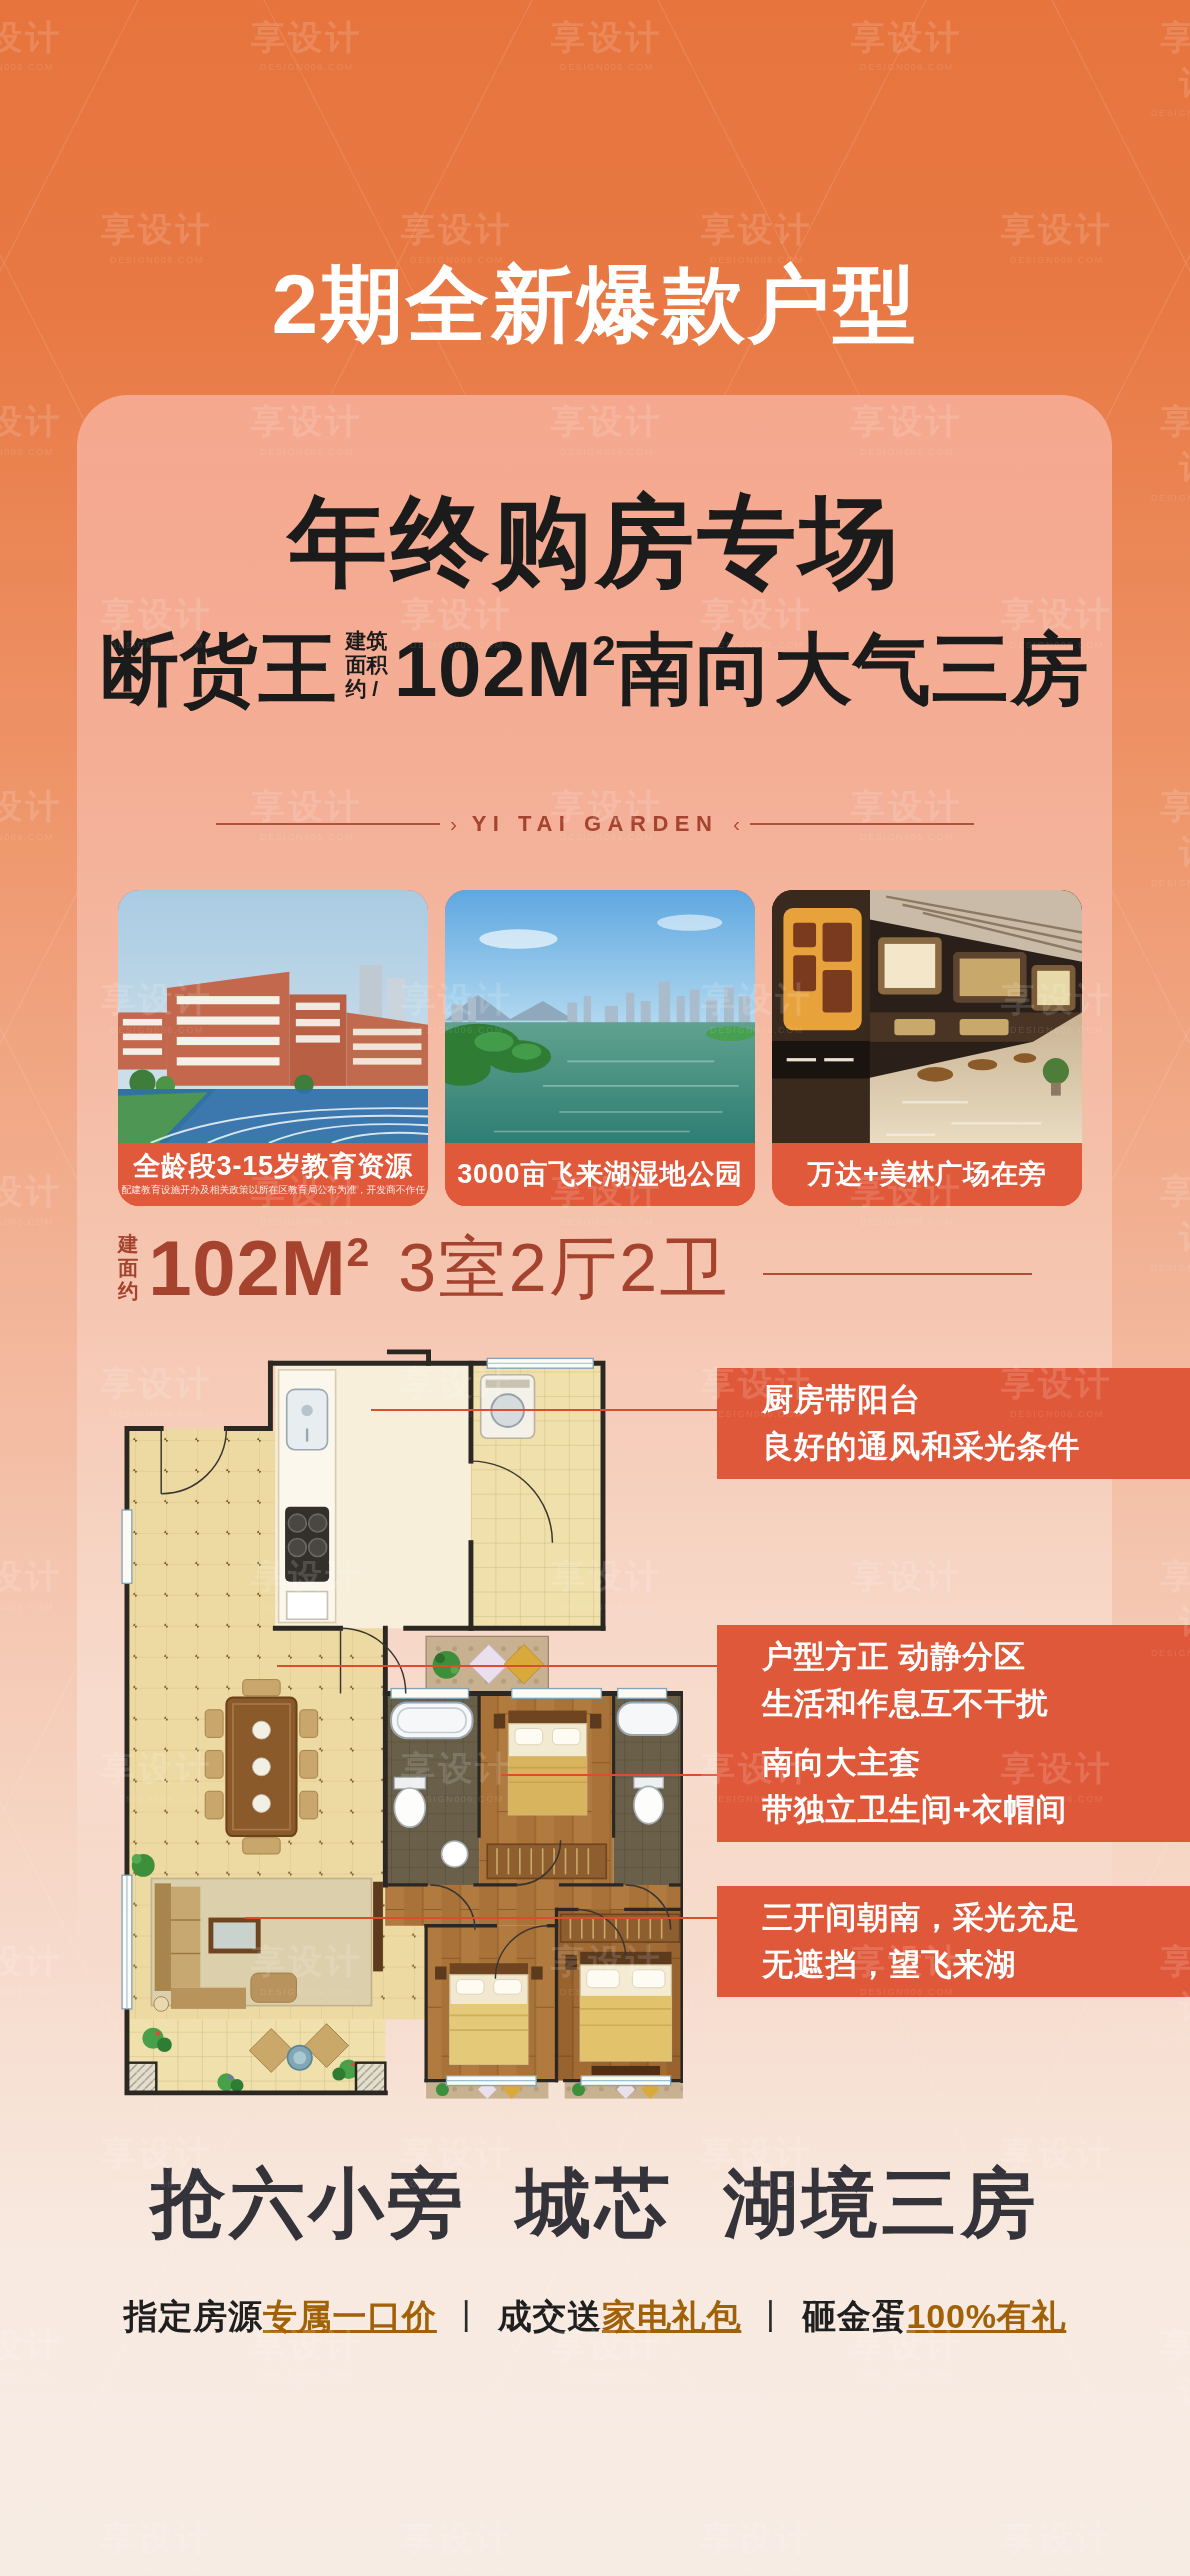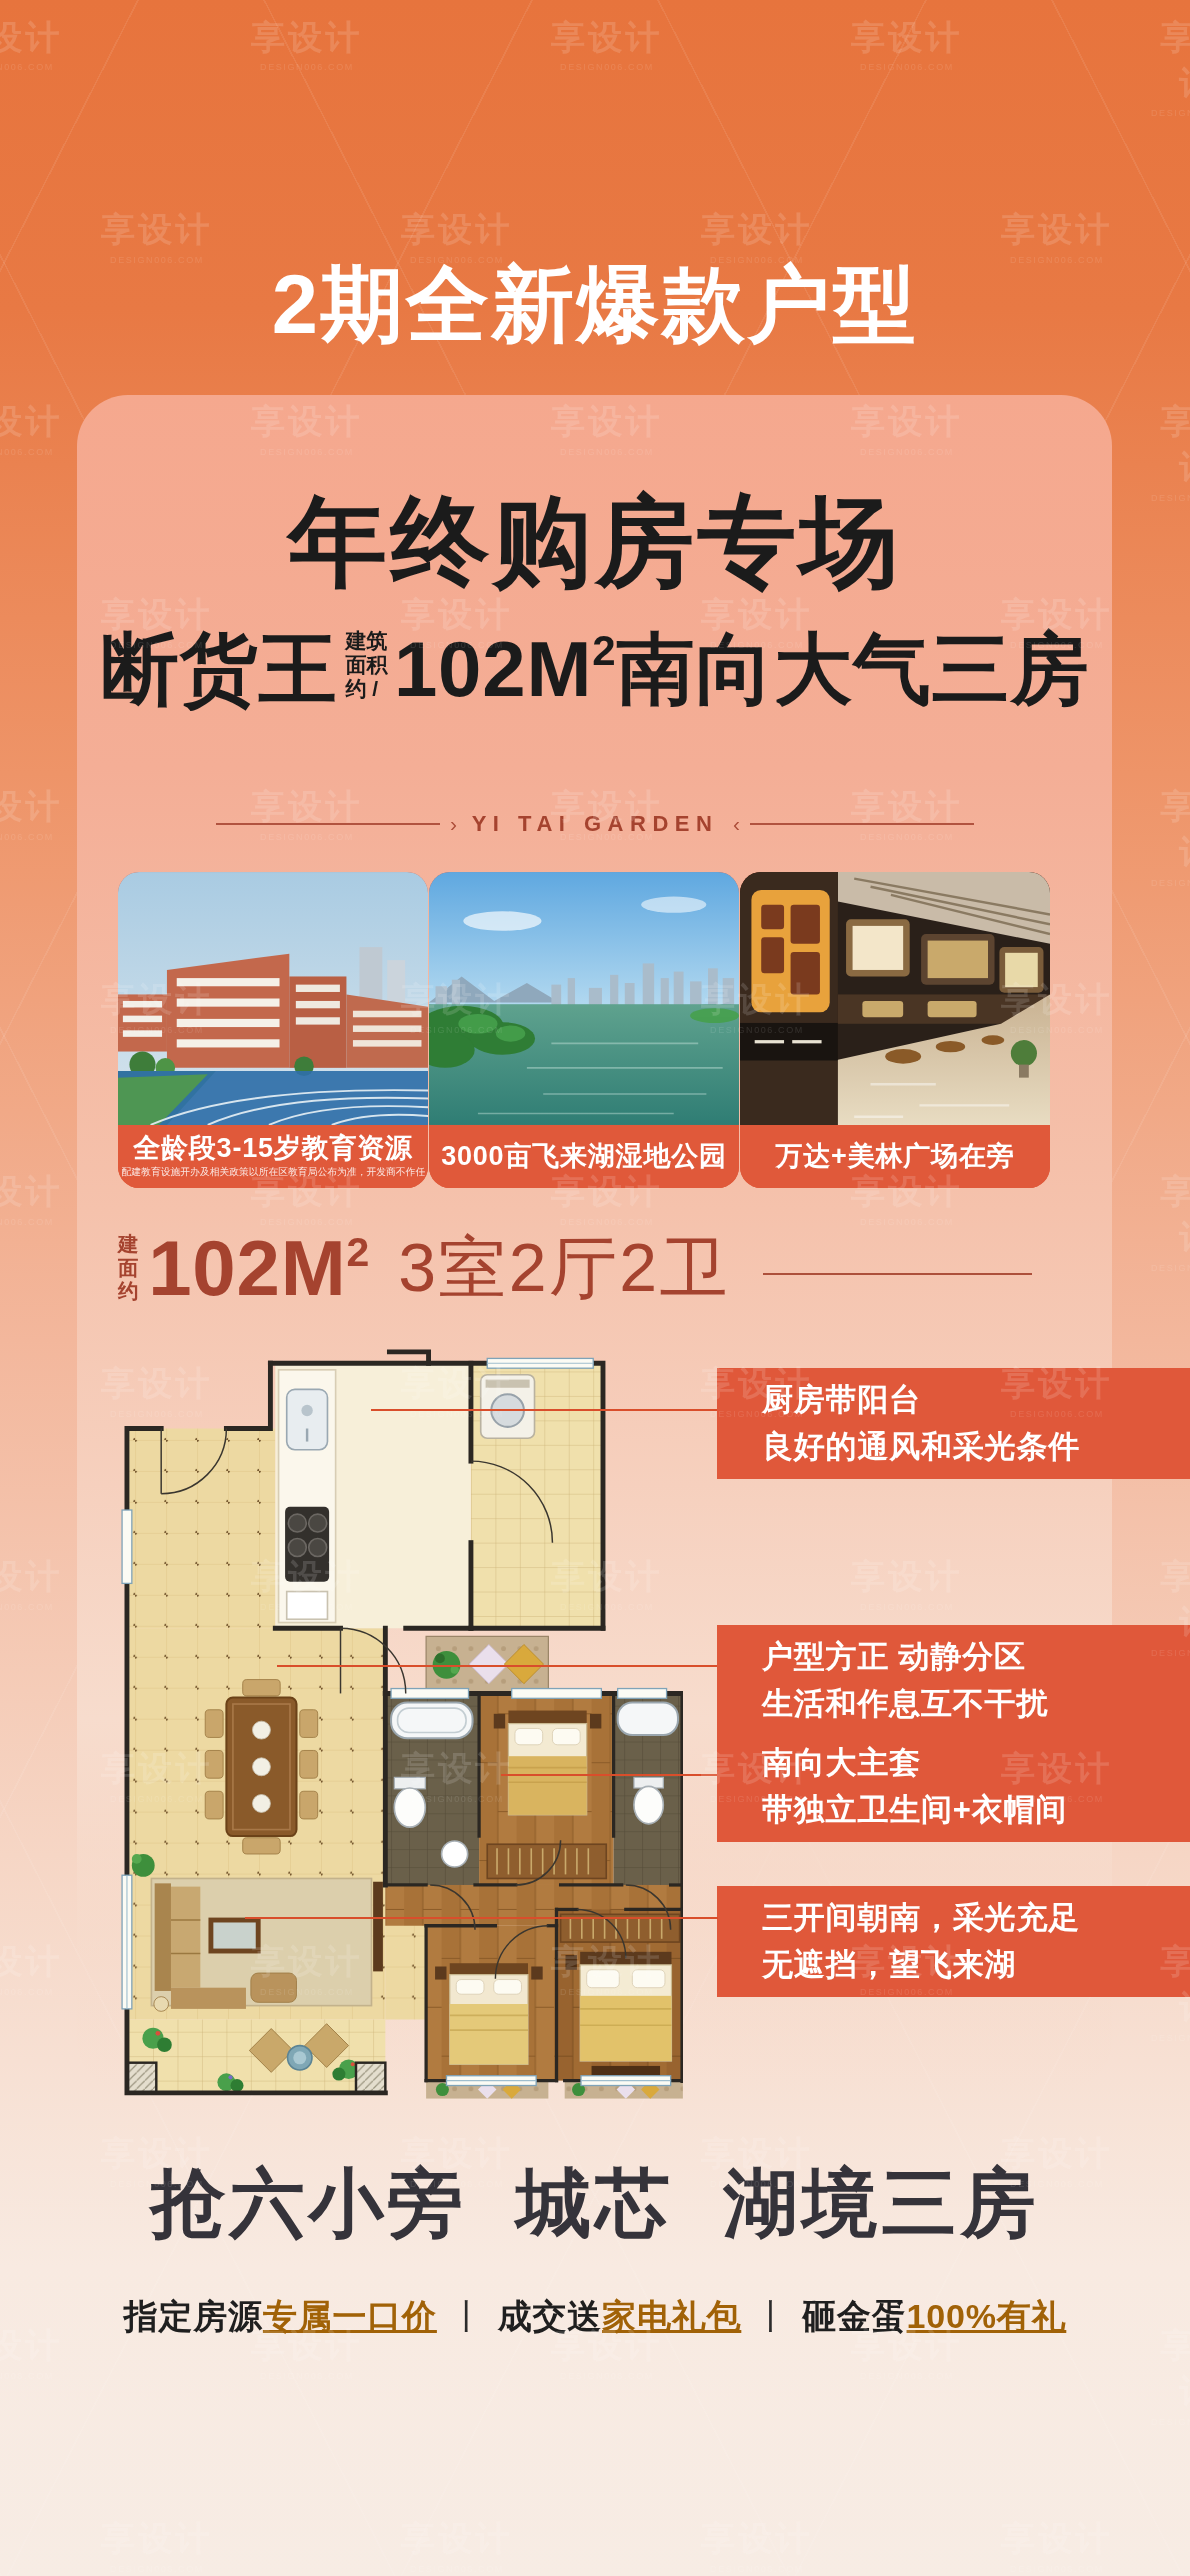--- a/index.html
+++ b/index.html
@@ -41,21 +41,21 @@
   .subline .mini{font-size:21px;font-weight:700;line-height:1.15;margin:0 6.5px 4.9px 8.2px;}
   .sup{display:inline-block;font-size:42px;font-weight:900;transform:translateY(-31px);}
   .garden{
     position:absolute;left:0;right:0;top:811px;z-index:10;
     display:flex;justify-content:center;align-items:center;color:#A5432F;
   }
   .garden .rule{width:224px;height:1.6px;background:#A5432F;opacity:.85;}
   .garden .arr{font-size:21px;margin:0 9.8px;opacity:.9;}
   .garden .txt{font-size:22px;font-weight:700;letter-spacing:6.5px;margin:0 4.9px;}
 
-  .photos{position:absolute;left:118px;top:872px;z-index:10;display:flex;gap:1px;}
+  .photos{position:absolute;left:118px;top:890px;z-index:10;display:flex;gap:17px;}
   .photo-card{width:310px;height:316px;border-radius:21px;overflow:hidden;display:flex;flex-direction:column;background:#E0593A;}
   .photo-card svg{display:block;}
   .cap{
     height:64px;flex:1;background:#E0593A;color:#fff;display:flex;flex-direction:column;
     align-items:center;justify-content:center;text-align:center;
   }
   .cap .main{font-size:27px;font-weight:600;letter-spacing:0.8px;line-height:1.1;}
   .cap .note{font-size:9.8px;opacity:.85;margin-top:3.3px;white-space:nowrap;max-width:303px;overflow:hidden;}
 
   .spec{position:absolute;left:118px;top:1223px;z-index:10;display:flex;align-items:center;color:#A5432F;}

